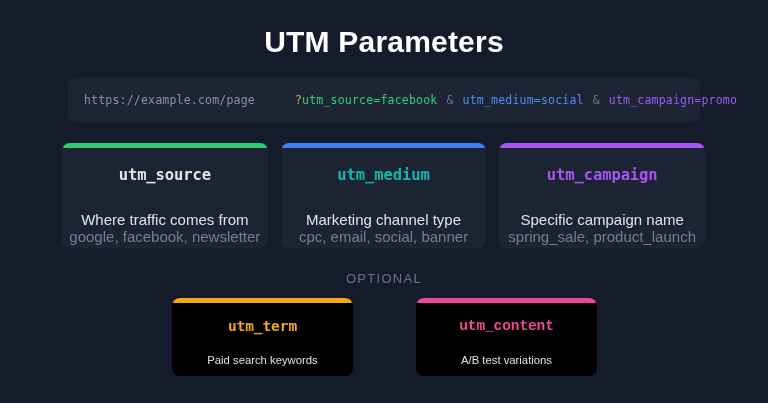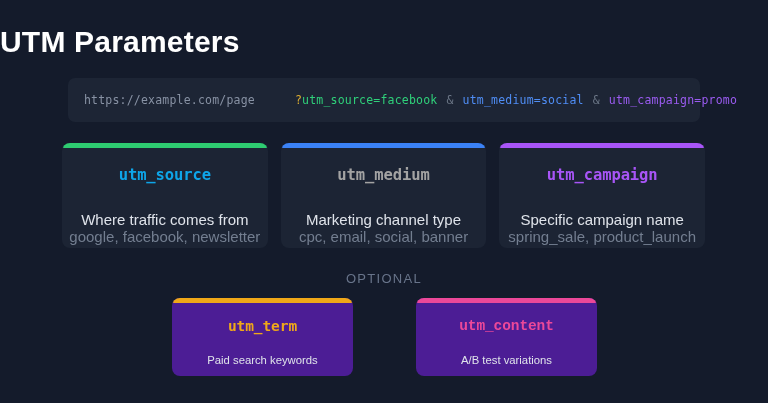--- a/index.html
+++ b/index.html
@@ -17,20 +17,21 @@
 
   .page {
     width: 768px;
     height: 403px;
     position: relative;
     box-sizing: border-box;
   }
 
   
   .page-title {
+    text-align: center;
     color: #ffffff;
     font-size: 30px;
     font-weight: bold;
     letter-spacing: 0.2px;
     margin: 0;
     padding-top: 24px;
     line-height: 36px;
   }
 
   
@@ -129,21 +130,21 @@
   
   .optional-row {
     position: absolute;
     left: 172px;
     top: 298px;
     width: 425px;
     display: flex;
     justify-content: space-between;
   }
   .card-opt {
-    background: #4c1d95;
+    background: #000000;
     border-radius: 8px;
     width: 181px;
     height: 78px;
     box-sizing: border-box;
     position: relative;
     overflow: hidden;
     padding-top: 14px;
   }
   .card-opt .card-name {
     font-size: 14.5px;
@@ -175,28 +176,28 @@
       <span class="url-amp">&amp;</span>
       <span class="url-gap-sm"></span>
       <span class="seg-campaign">utm_campaign=promo</span>
     </div>
   </div>
 
   <div class="cards-row">
 
     <div class="card">
       <div class="card-accent" style="background: rgb(46, 204, 113);"></div>
-      <div class="card-name" style="color: #0ea5e9;">utm_source</div>
+      <div class="card-name" style="color: #e5e5e5;">utm_source</div>
       <div class="card-desc">Where traffic comes from</div>
       <div class="card-examples">google, facebook, newsletter</div>
     </div>
 
     <div class="card">
       <div class="card-accent" style="background: rgb(59, 130, 246);"></div>
-      <div class="card-name" style="color: #a3a3a3;">utm_medium</div>
+      <div class="card-name" style="color: #14b8a6;">utm_medium</div>
       <div class="card-desc">Marketing channel type</div>
       <div class="card-examples">cpc, email, social, banner</div>
     </div>
 
     <div class="card">
       <div class="card-accent" style="background: rgb(168, 85, 247);"></div>
       <div class="card-name" style="color: rgb(168, 85, 247);">utm_campaign</div>
       <div class="card-desc">Specific campaign name</div>
       <div class="card-examples">spring_sale, product_launch</div>
     </div>

